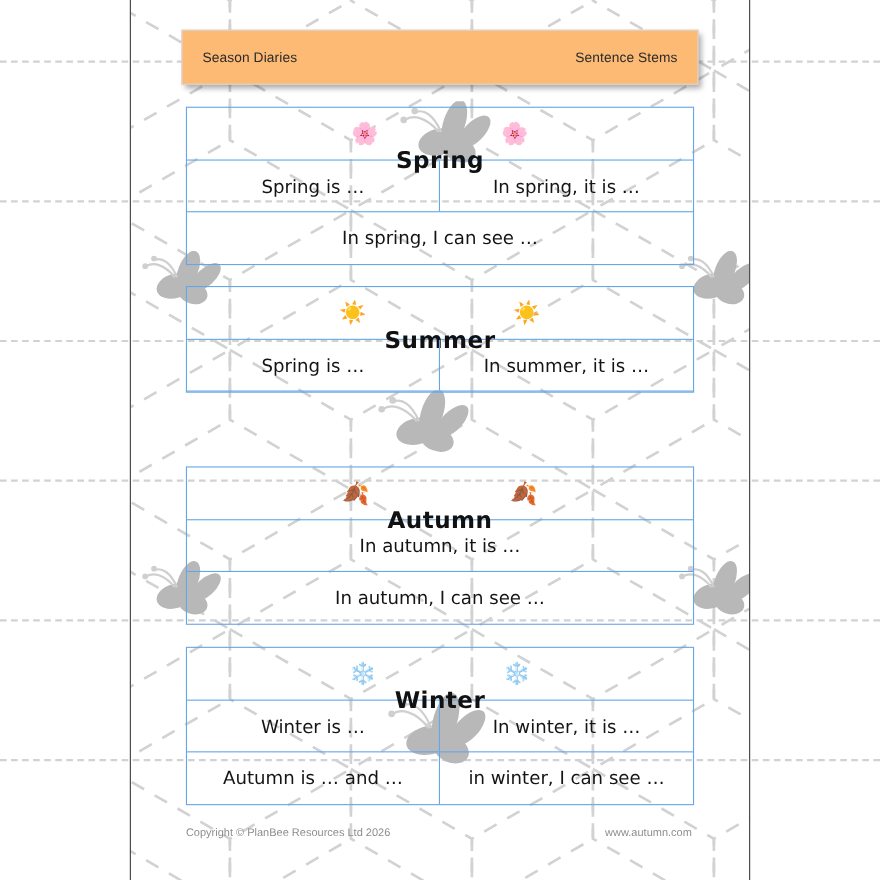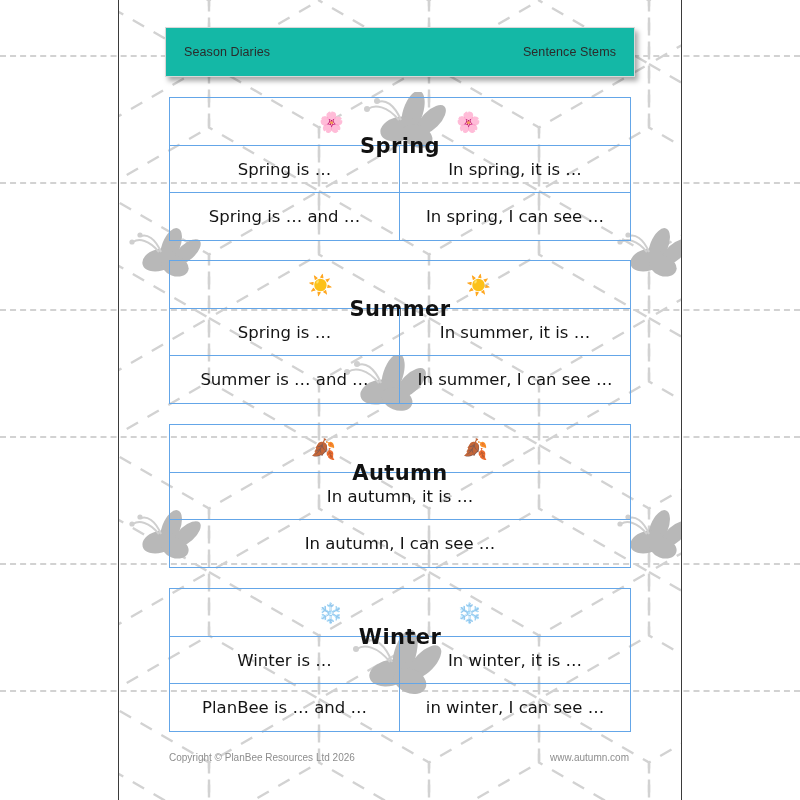--- a/index.html
+++ b/index.html
@@ -47,21 +47,21 @@
     z-index: 0;
   }
 
   
   #header-bar {
     position: absolute;
     left: 46px;
     top: 27px;
     width: 470px;
     height: 50px;
-    background: #14b8a6;
+    background: #fdba74;
     border: 1px solid #d8d8d8;
     box-shadow: 3px 4px 5px rgba(0,0,0,0.34);
     box-sizing: border-box;
     display: flex;
     align-items: center;
     justify-content: space-between;
     padding: 0 18px;
     z-index: 5;
   }
   #header-bar .htext {
@@ -332,39 +332,34 @@
     <div class="title-row">
       <span class="season-emoji">🌸</span>
       <span class="season-title">Spring</span>
       <span class="season-emoji">🌸</span>
     </div>
     <div class="stem-row divider">
       <div class="stem-cell left">Spring is …</div>
       <div class="stem-cell">In spring, it is …</div>
     </div>
     <div class="stem-row">
-      <div class="stem-cell left">Spring is … and …</div>
       <div class="stem-cell">In spring, I can see …</div>
     </div>
   </div>
 
   <div class="season-table" style="top:260px;">
     <div class="title-row">
       <span class="season-emoji">☀️</span>
       <span class="season-title">Summer</span>
       <span class="season-emoji">☀️</span>
     </div>
     <div class="stem-row divider">
       <div class="stem-cell left">Spring is …</div>
       <div class="stem-cell">In summer, it is …</div>
     </div>
-    <div class="stem-row">
-      <div class="stem-cell left">Summer is … and …</div>
-      <div class="stem-cell">In summer, I can see …</div>
-    </div>
   </div>
 
   <div class="season-table" style="top:424px;">
     <div class="title-row">
       <span class="season-emoji">🍂</span>
       <span class="season-title">Autumn</span>
       <span class="season-emoji">🍂</span>
     </div>
     <div class="stem-row divider">
       <div class="stem-cell">In autumn, it is …</div>
@@ -378,21 +373,21 @@
     <div class="title-row">
       <span class="season-emoji">❄️</span>
       <span class="season-title">Winter</span>
       <span class="season-emoji">❄️</span>
     </div>
     <div class="stem-row divider">
       <div class="stem-cell left">Winter is …</div>
       <div class="stem-cell">In winter, it is …</div>
     </div>
     <div class="stem-row">
-      <div class="stem-cell left">PlanBee is … and …</div>
+      <div class="stem-cell left">Autumn is … and …</div>
       <div class="stem-cell">in winter, I can see …</div>
     </div>
   </div>
 
   <div id="footer-copyright" class="footer-text">Copyright © PlanBee Resources Ltd 2026</div>
   <div id="footer-url" class="footer-text">www.autumn.com</div>
 
 </div>
 
 <div class="bleed-rule" style="top:55px;"></div>

